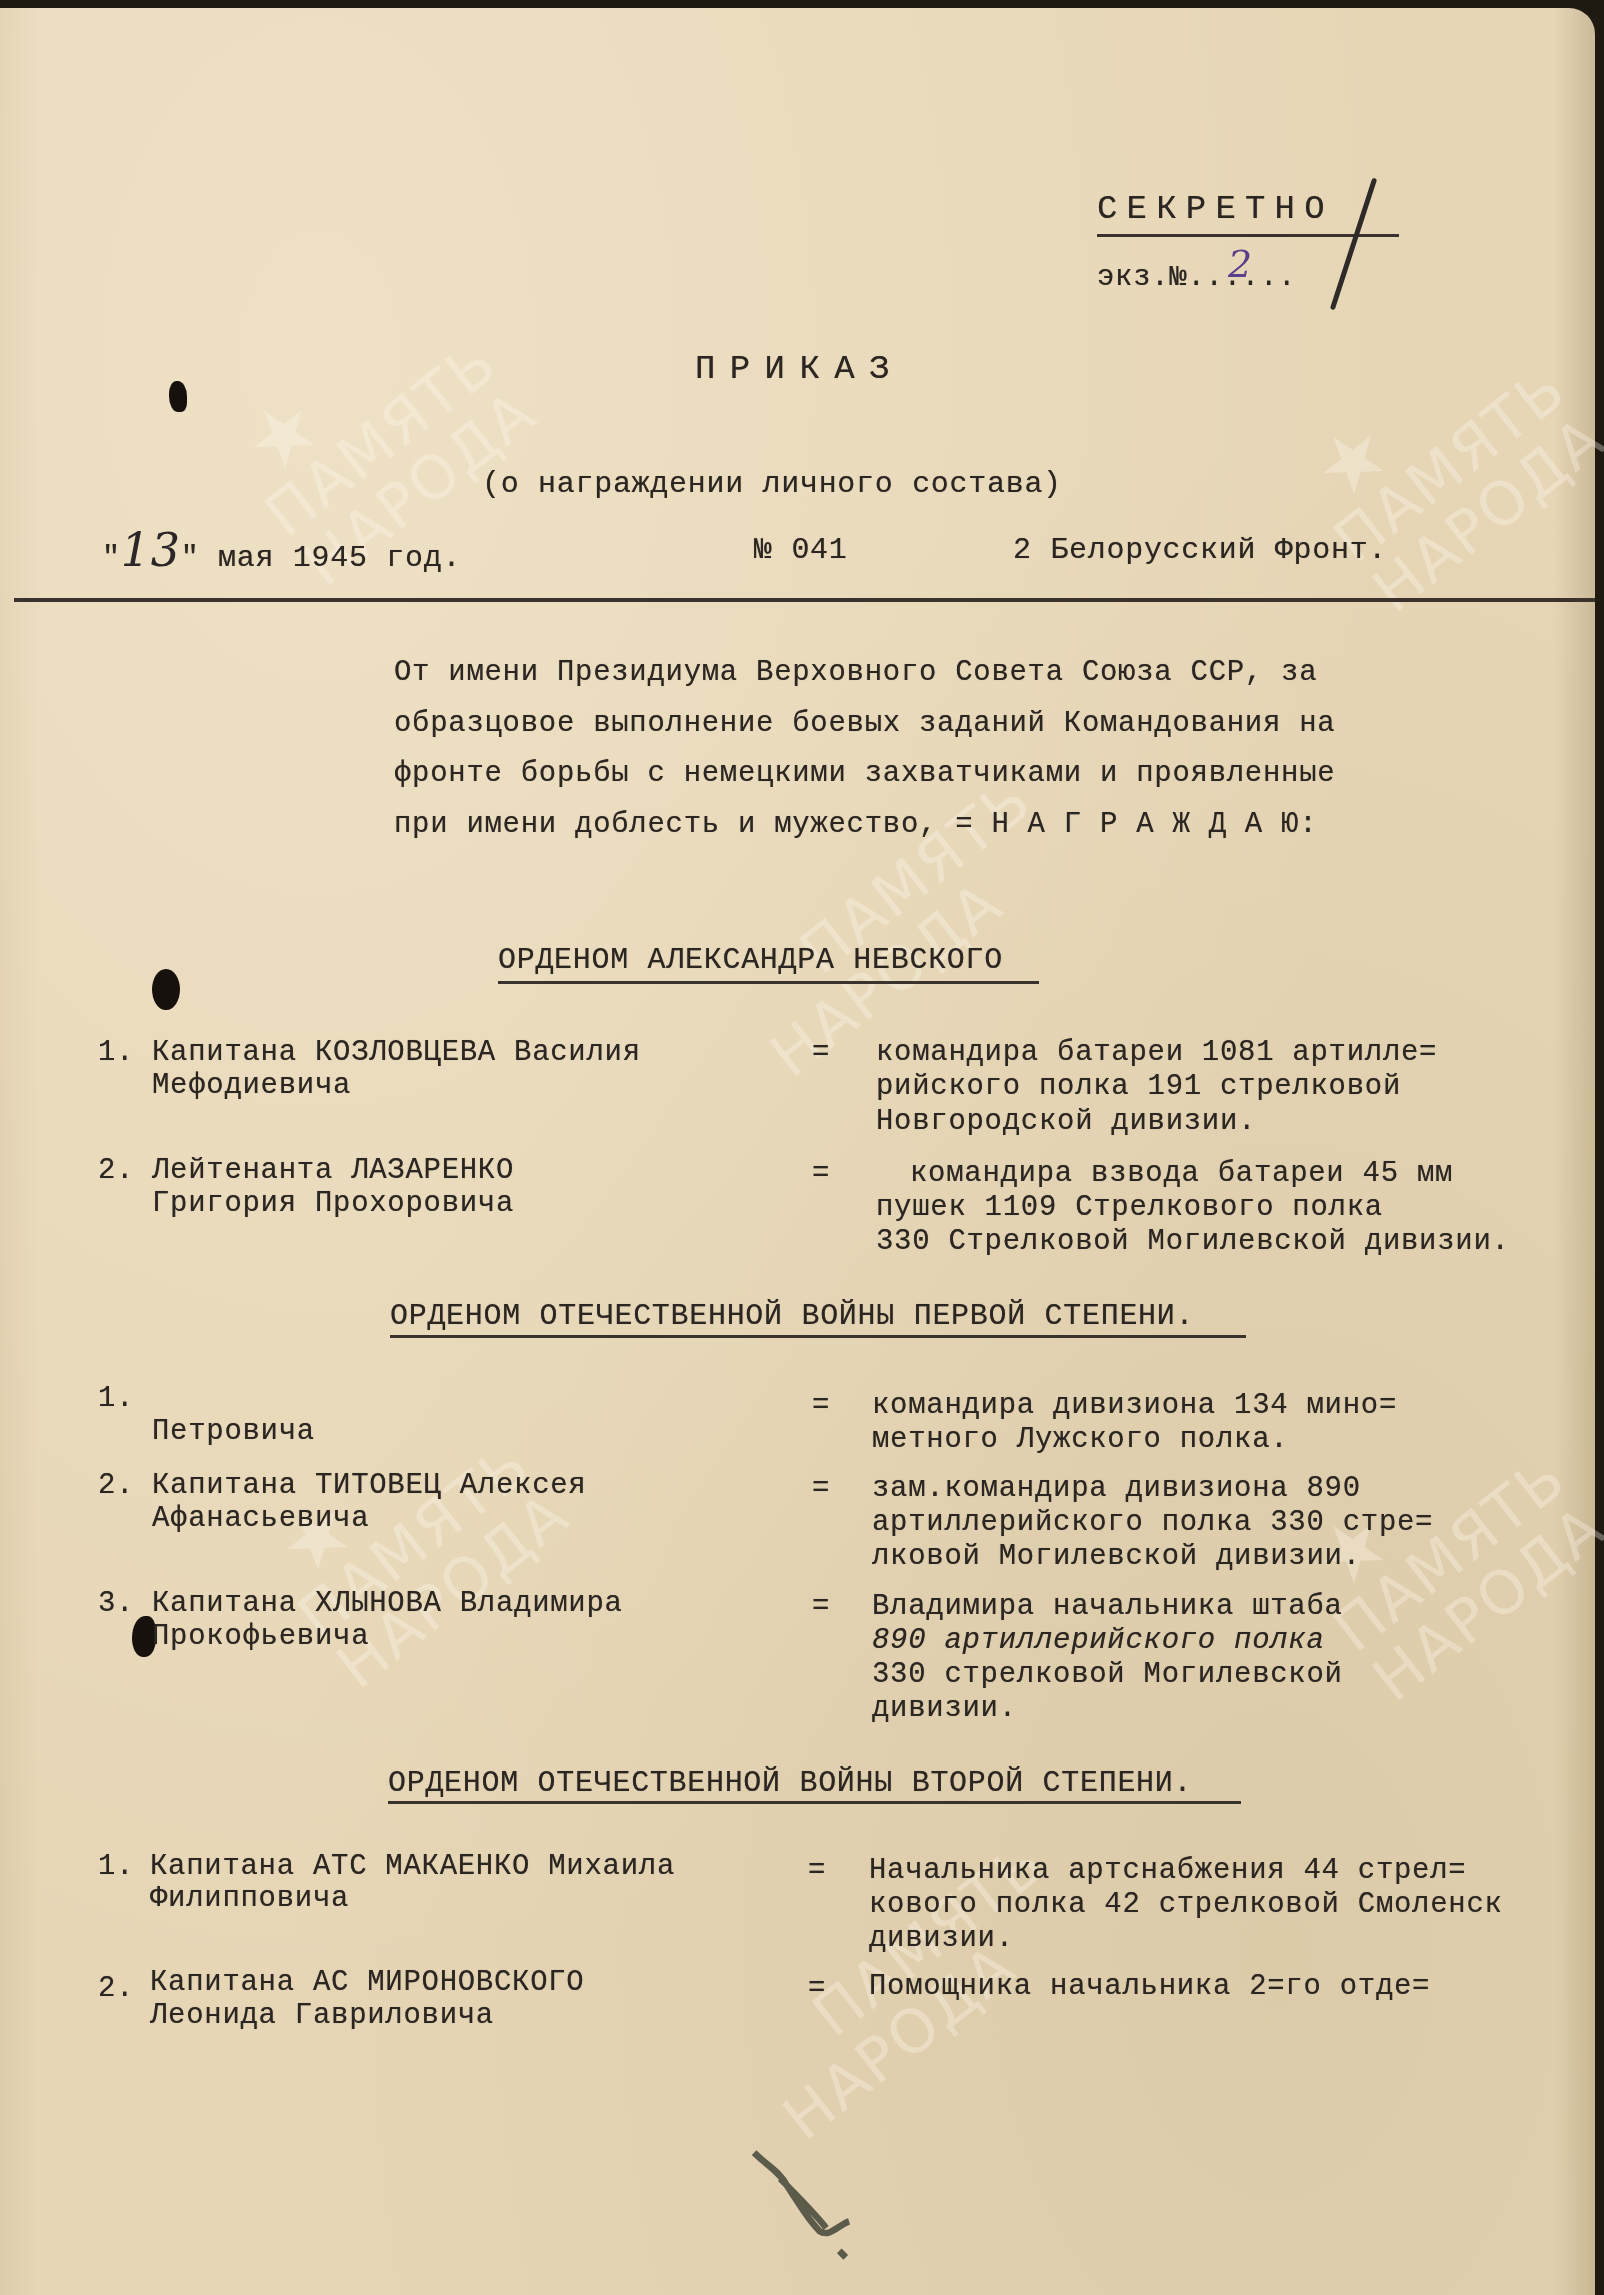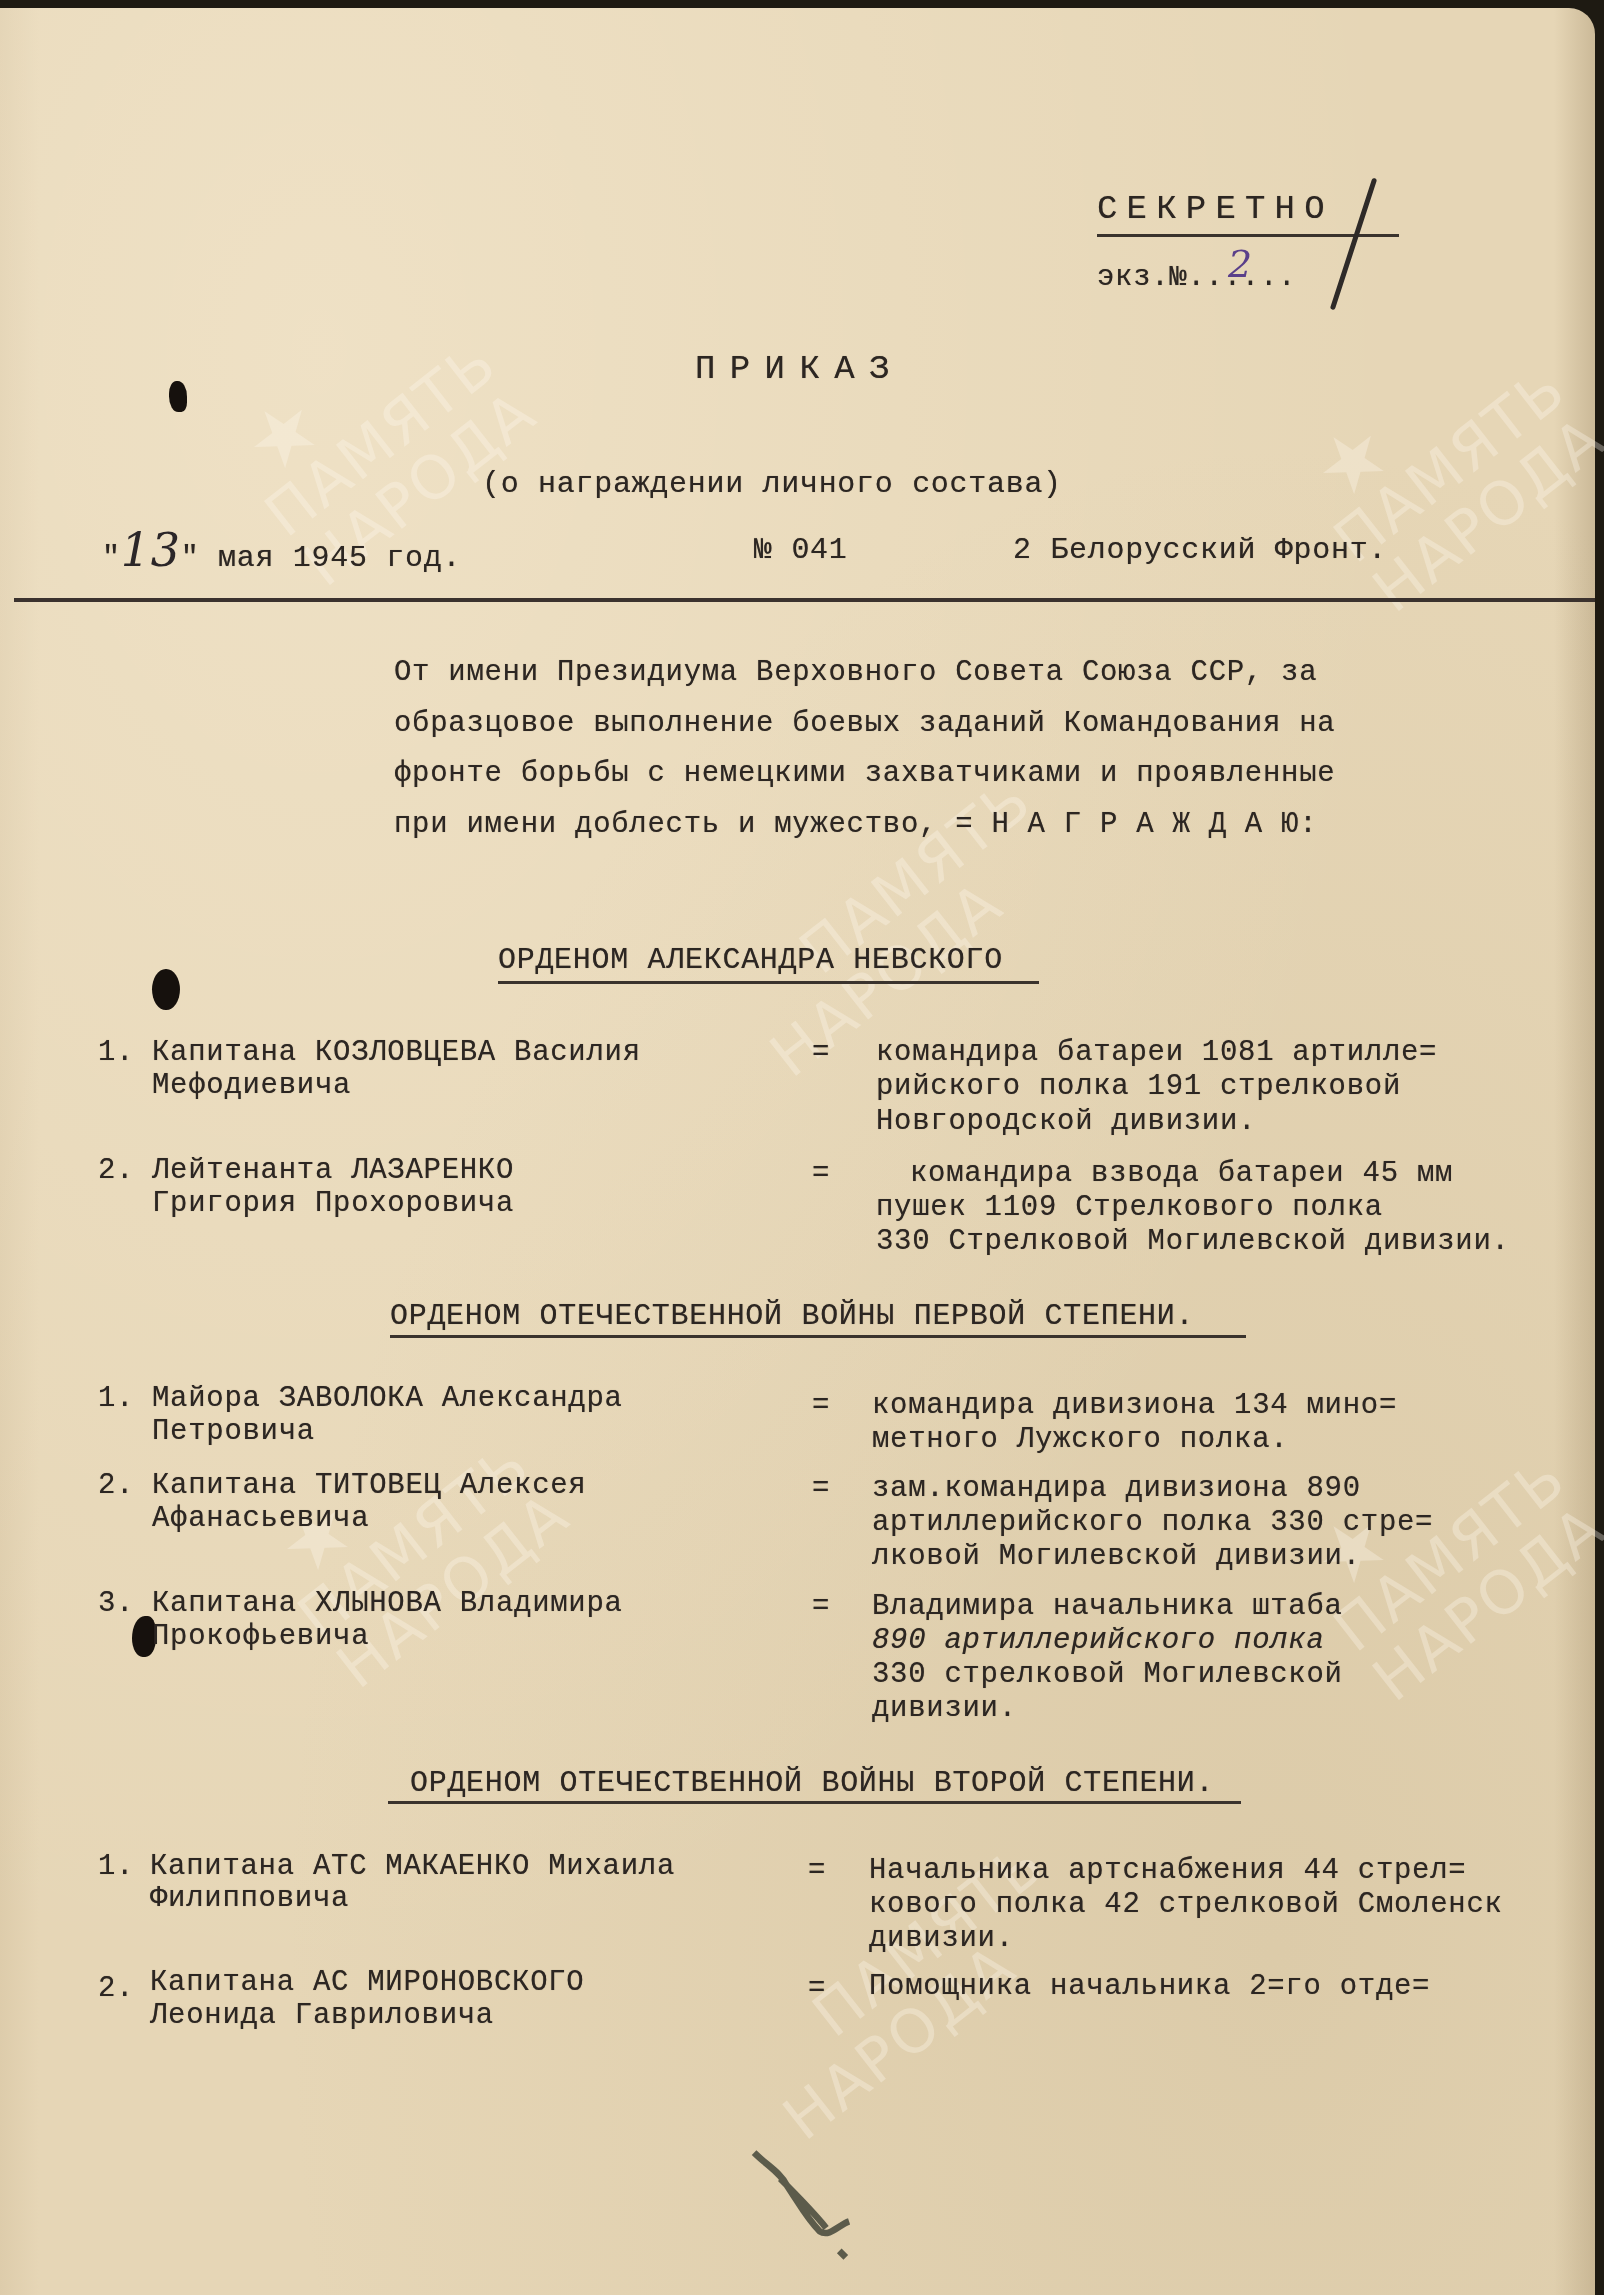--- a/index.html
+++ b/index.html
@@ -107,21 +107,20 @@
   <div class="t" style="left:152px;top:1179px;">Григория Прохоровича</div>
   <div class="t eq" style="left:812px;top:1149px;">=</div>
   <div class="t desc" style="left:910px;top:1149px;">командира взвода батареи 45 мм</div>
   <div class="t desc" style="left:876px;top:1183px;">пушек 1109 Стрелкового полка</div>
   <div class="t desc" style="left:876px;top:1217px;">330 Стрелковой Могилевской дивизии.</div>
 
   <div class="t section" style="left:390px;top:1291px;">ОРДЕНОМ ОТЕЧЕСТВЕННОЙ ВОЙНЫ ПЕРВОЙ СТЕПЕНИ.</div>
   <div class="sec-line" style="left:390px;top:1327px;width:856px;"></div>
 
   <div class="t num-i" style="left:98px;top:1374px;">1.</div>
-  <div class="t" style="left:152px;top:1374px;">Майора ЗАВОЛОКА Александра</div>
   <div class="t" style="left:152px;top:1407px;">Петровича</div>
   <div class="t eq" style="left:812px;top:1381px;">=</div>
   <div class="t desc" style="left:872px;top:1381px;">командира дивизиона 134 мино=</div>
   <div class="t desc" style="left:872px;top:1415px;">метного Лужского полка.</div>
 
   <div class="t num-i" style="left:98px;top:1461px;">2.</div>
   <div class="t" style="left:152px;top:1461px;">Капитана ТИТОВЕЦ Алексея</div>
   <div class="t" style="left:152px;top:1494px;">Афанасьевича</div>
   <div class="t eq" style="left:812px;top:1464px;">=</div>
   <div class="t desc" style="left:872px;top:1464px;">зам.командира дивизиона 890</div>
@@ -130,21 +129,21 @@
 
   <div class="t num-i" style="left:98px;top:1579px;">3.</div>
   <div class="t" style="left:152px;top:1579px;">Капитана ХЛЫНОВА Владимира</div>
   <div class="t" style="left:152px;top:1612px;">Прокофьевича</div>
   <div class="t eq" style="left:812px;top:1582px;">=</div>
   <div class="t desc" style="left:872px;top:1582px;">Владимира начальника штаба</div>
   <div class="t desc" style="left:872px;top:1616px;font-style:italic;">890 артиллерийского полка</div>
   <div class="t desc" style="left:872px;top:1650px;">330 стрелковой Могилевской</div>
   <div class="t desc" style="left:872px;top:1684px;">дивизии.</div>
 
-  <div class="t section" style="left:388px;top:1758px;margin-left:22px;">ОРДЕНОМ ОТЕЧЕСТВЕННОЙ ВОЙНЫ ВТОРОЙ СТЕПЕНИ.</div>
+  <div class="t section" style="left:388px;top:1758px;">ОРДЕНОМ ОТЕЧЕСТВЕННОЙ ВОЙНЫ ВТОРОЙ СТЕПЕНИ.</div>
   <div class="sec-line" style="left:388px;top:1793px;width:853px;"></div>
 
   <div class="t num-i" style="left:98px;top:1842px;">1.</div>
   <div class="t" style="left:150px;top:1842px;">Капитана АТС МАКАЕНКО Михаила</div>
   <div class="t" style="left:150px;top:1874px;">Филипповича</div>
   <div class="t eq" style="left:808px;top:1846px;">=</div>
   <div class="t desc" style="left:869px;top:1846px;">Начальника артснабжения 44 стрел=</div>
   <div class="t desc" style="left:869px;top:1880px;">кового полка 42 стрелковой Смоленск</div>
   <div class="t desc" style="left:869px;top:1914px;">дивизии.</div>
 

